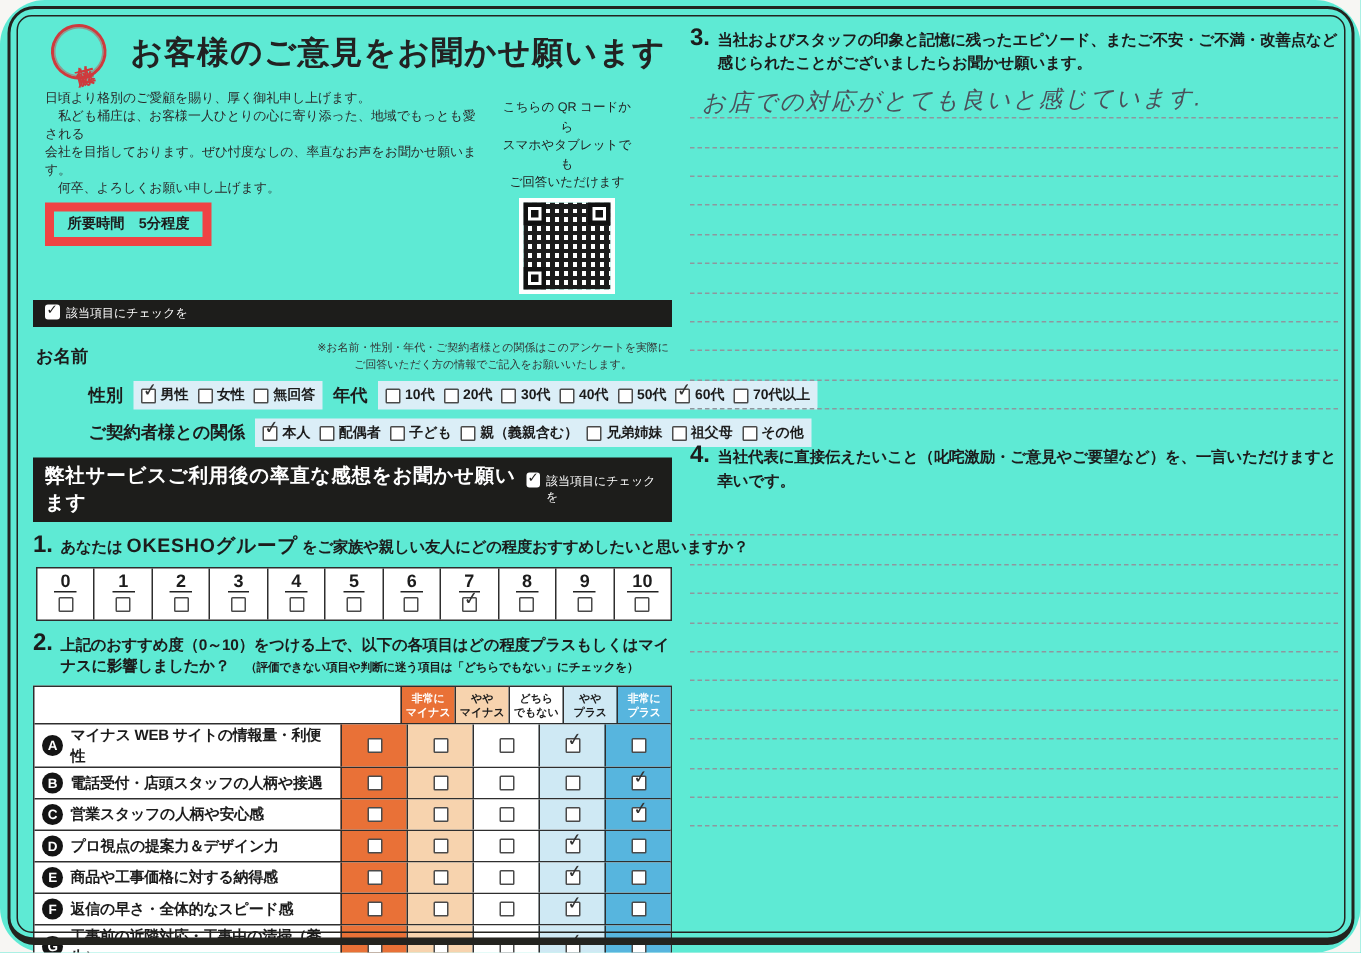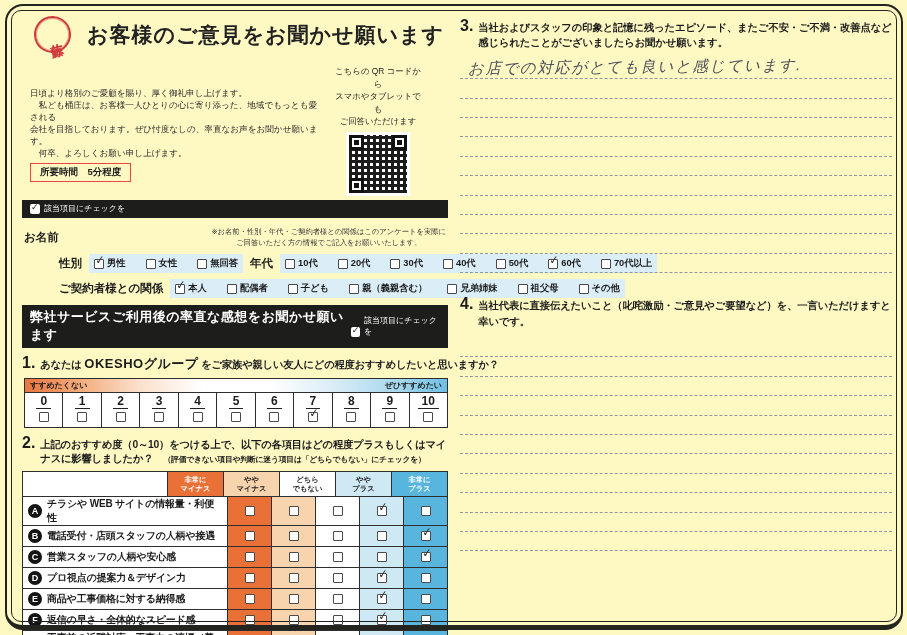--- a/index.html
+++ b/index.html
@@ -4,21 +4,21 @@
 <style>
   * { box-sizing: border-box; margin: 0; padding: 0; }
   html,body { width:907px; height:635px; }
   body {
     font-family: "Liberation Sans", "DejaVu Sans", sans-serif;
     background:#f7f6f3;
     position:relative;
     overflow:hidden;
     color:#1c1c1c;
   }
-  .sheet { position:absolute; inset:0; background:#fef9c3; }
+  .sheet { position:absolute; inset:0; background:#5eead4;border-radius:30px; }
   .frame-outer {
     position:absolute; left:5px; top:4px; right:4px; bottom:5px;
     border:2.5px solid #23231f; border-bottom-width:5px; border-radius:18px;
     pointer-events:none;
   }
   .frame-inner {
     position:absolute; left:11px; top:10px; right:10px; bottom:13px;
     border:1.5px solid #23231f; border-radius:10px;
     pointer-events:none;
   }
@@ -31,48 +31,48 @@
   .stamp {
     width:37px; height:37px; border:2.5px solid #cf3a3d; border-radius:50%;
     display:flex; align-items:center; justify-content:center;
     transform:rotate(-14deg); box-shadow:inset 0 0 0 1px rgba(207,58,61,.45);
     flex:0 0 auto;
   }
   .stamp span { writing-mode:vertical-rl; color:#cf3a3d; font-weight:bold; font-size:12.5px; line-height:1; letter-spacing:1px; }
   .page-title { font-size:21px; font-weight:bold; letter-spacing:1px; color:#222; }
 
   .intro-row { display:flex; gap:10px; margin-left:8px; align-items:flex-start; }
-  .intro-left { width:292px;margin-top:28px; }
+  .intro-left { width:292px; }
   .intro-text { font-size:8.6px; line-height:1.4; white-space:pre-line; color:#2a2a2a; }
-  .duration-box { display:inline-block; border:1px solid #ef4444; padding:2px 9px; font-size:9.5px; font-weight:bold; margin-top:4px; }
+  .duration-box { display:inline-block; border:6px solid #ef4444; padding:2px 9px; font-size:9.5px; font-weight:bold; margin-top:4px; }
   .qr-wrap { display:flex; align-items:center; gap:7px; margin-top:6px;flex-direction:column; }
   .qr-note { width:92px; font-size:8.4px; line-height:1.5; text-align:center; white-space:pre-line; color:#222; }
   .qr { width:58px; height:58px; position:relative; background:
         repeating-linear-gradient(0deg,#1c1c1c 0 3px,transparent 3px 6px),
         repeating-linear-gradient(90deg,#1c1c1c 0 3px,#fff 3px 6px); outline:3px solid #fff; flex:0 0 auto; }
   .qr .f { position:absolute; width:15px; height:15px; border:3px solid #111; background:#fff; }
   .qr .f::after { content:""; position:absolute; inset:2px; background:#111; }
   .qr .f.tl { left:0; top:0; } .qr .f.tr { right:0; top:0; } .qr .f.bl { left:0; bottom:0; }
 
   
   .bar {
     background:#1d1d1b; color:#fff; display:flex; justify-content:space-between; align-items:center;
     padding:3px 8px 4px; margin-top:7px;
   }
   .bar-title { font-weight:bold; font-size:13px; letter-spacing:.5px; }
-  .bar-note { display:flex; align-items:flex-end; gap:4px; font-size:8px; }
+  .bar-note { display:flex; align-items:flex-start; gap:4px; font-size:8px; }
   .barcheck { width:10px; height:10px; background:#fff; border-radius:2px; position:relative; }
   .barcheck::after { content:"✓"; position:absolute; left:1px; top:-2px; font-size:9px; color:#1d1d1b; font-weight:bold; }
 
   
   .name-row { display:flex; justify-content:space-between; align-items:center; margin:9px 2px 2px;text-align:center; }
   .field-label { font-size:11.5px; font-weight:bold; white-space:nowrap; }
   .name-note { font-size:7.3px; line-height:1.45; white-space:pre-line; color:#333; }
   .demo-row { display:flex; align-items:center; gap:7px; margin-top:6px; white-space:nowrap;margin-left:37px; }
-  .optgroup { background:#dbeef7; padding:3px 5px; display:flex; align-items:flex-start; gap:20px; }
+  .optgroup { background:#dbeef7; padding:3px 5px; display:flex; align-items:flex-start; gap:6px; }
   .opt { display:inline-flex; align-items:center; gap:3px; font-size:9.3px; font-weight:bold; }
   .cb { width:10px; height:10px; border:1.4px solid #4a4a4a; background:#fff; display:inline-block; position:relative; border-radius:1px; flex:0 0 auto; }
   .cb.checked::after { content:"✓"; position:absolute; left:0px; top:-7px; font-size:12px; color:#333; transform:rotate(-6deg); }
 
   
   .qblock { margin-top:7px; }
   .qhead { display:flex; gap:5px; align-items:baseline; }
   .qnum { font-size:16px; font-weight:800; line-height:1; }
   .qtext { font-size:10.3px; font-weight:bold; letter-spacing:-.2px; line-height:1.35; }
   .brand { font-size:13px; font-weight:900; letter-spacing:.5px; }
@@ -90,21 +90,21 @@
   .scell { flex:1; border-left:1px solid #2e2e2e; display:flex; flex-direction:column; align-items:center; padding:2px 0 5px; gap:1px; }
   .scell:first-child { border-left:none; }
   .snum { font-weight:bold; font-size:12px; line-height:1.1; border-bottom:1.4px solid #222; padding:0 4px; margin-bottom:2px; }
 
   
   .qtable { border:1.6px solid #2e2e2e; margin-top:5px; background:#fff; }
   .trow { display:flex; border-top:1px solid #2e2e2e; }
   .trow.head { border-top:none; }
   .tlabel { flex:1; display:flex; align-items:center; gap:5px; padding:0 5px; font-size:10px; font-weight:bold; min-height:20px; letter-spacing:-.2px; }
   .tcell { width:44px; display:flex; align-items:center; justify-content:center; border-left:1px solid #2e2e2e; flex:0 0 auto; }
-  .thcell { width:56px; border-left:1px solid #2e2e2e; font-size:7.3px; font-weight:bold; text-align:center; white-space:pre-line; line-height:1.25; padding:3px 0; flex:0 0 auto; }
+  .thcell { width:36px; border-left:1px solid #2e2e2e; font-size:7.3px; font-weight:bold; text-align:center; white-space:pre-line; line-height:1.25; padding:3px 0; flex:0 0 auto; }
   .c1 { background:#e97137; color:#fff; } .c2 { background:#f7d3ae; } .c3 { background:#ffffff; }
   .c4 { background:#cfe9f4; } .c5 { background:#57b5de; color:#fff; }
   .badge { width:14px; height:14px; border-radius:50%; background:#141414; color:#fff; font-size:9px; font-weight:bold; display:inline-flex; align-items:center; justify-content:center; flex:0 0 auto; }
 
   
   .dline { height:17px; border-bottom:1.3px dashed #8e979e; }
   .dline.tall { height:19.4px; }
 
   
   .rq-text { font-size:10.3px; font-weight:bold; line-height:1.5; letter-spacing:-.1px; }
@@ -255,24 +255,20 @@
       </span>
     </div>
 
     <div class="qblock">
       <div class="qhead">
         <span class="qnum">1.</span>
         <span class="qtext" style="white-space:nowrap;"><span>あなたは </span><span class="brand">OKESHOグループ</span><span> をご家族や親しい友人にどの程度おすすめしたいと思いますか？</span></span>
       </div>
 
       <div class="scale">
-        <div class="scale-bar">
-          <span>すすめたくない</span>
-          <span>ぜひすすめたい</span>
-        </div>
         <div class="scale-cells">
           <div class="scell">
               <span class="snum">0</span>
               <span class="cb"></span>
             </div>
           <div class="scell">
               <span class="snum">1</span>
               <span class="cb"></span>
             </div>
           <div class="scell">
@@ -332,21 +328,21 @@
 でもない</div>
           <div class="thcell c4">やや
 プラス</div>
           <div class="thcell c5">非常に
 プラス</div>
         </div>
 
         <div class="trow">
           <div class="tlabel">
               <span class="badge">A</span>
-              <span>チラシや WEB サイトの情報量・利便性</span>
+              <span>マイナス WEB サイトの情報量・利便性</span>
             </div>
           <div class="tcell c1">
               <span class="cb"></span>
             </div>
           <div class="tcell c2">
               <span class="cb"></span>
             </div>
           <div class="tcell c3">
               <span class="cb"></span>
             </div>

